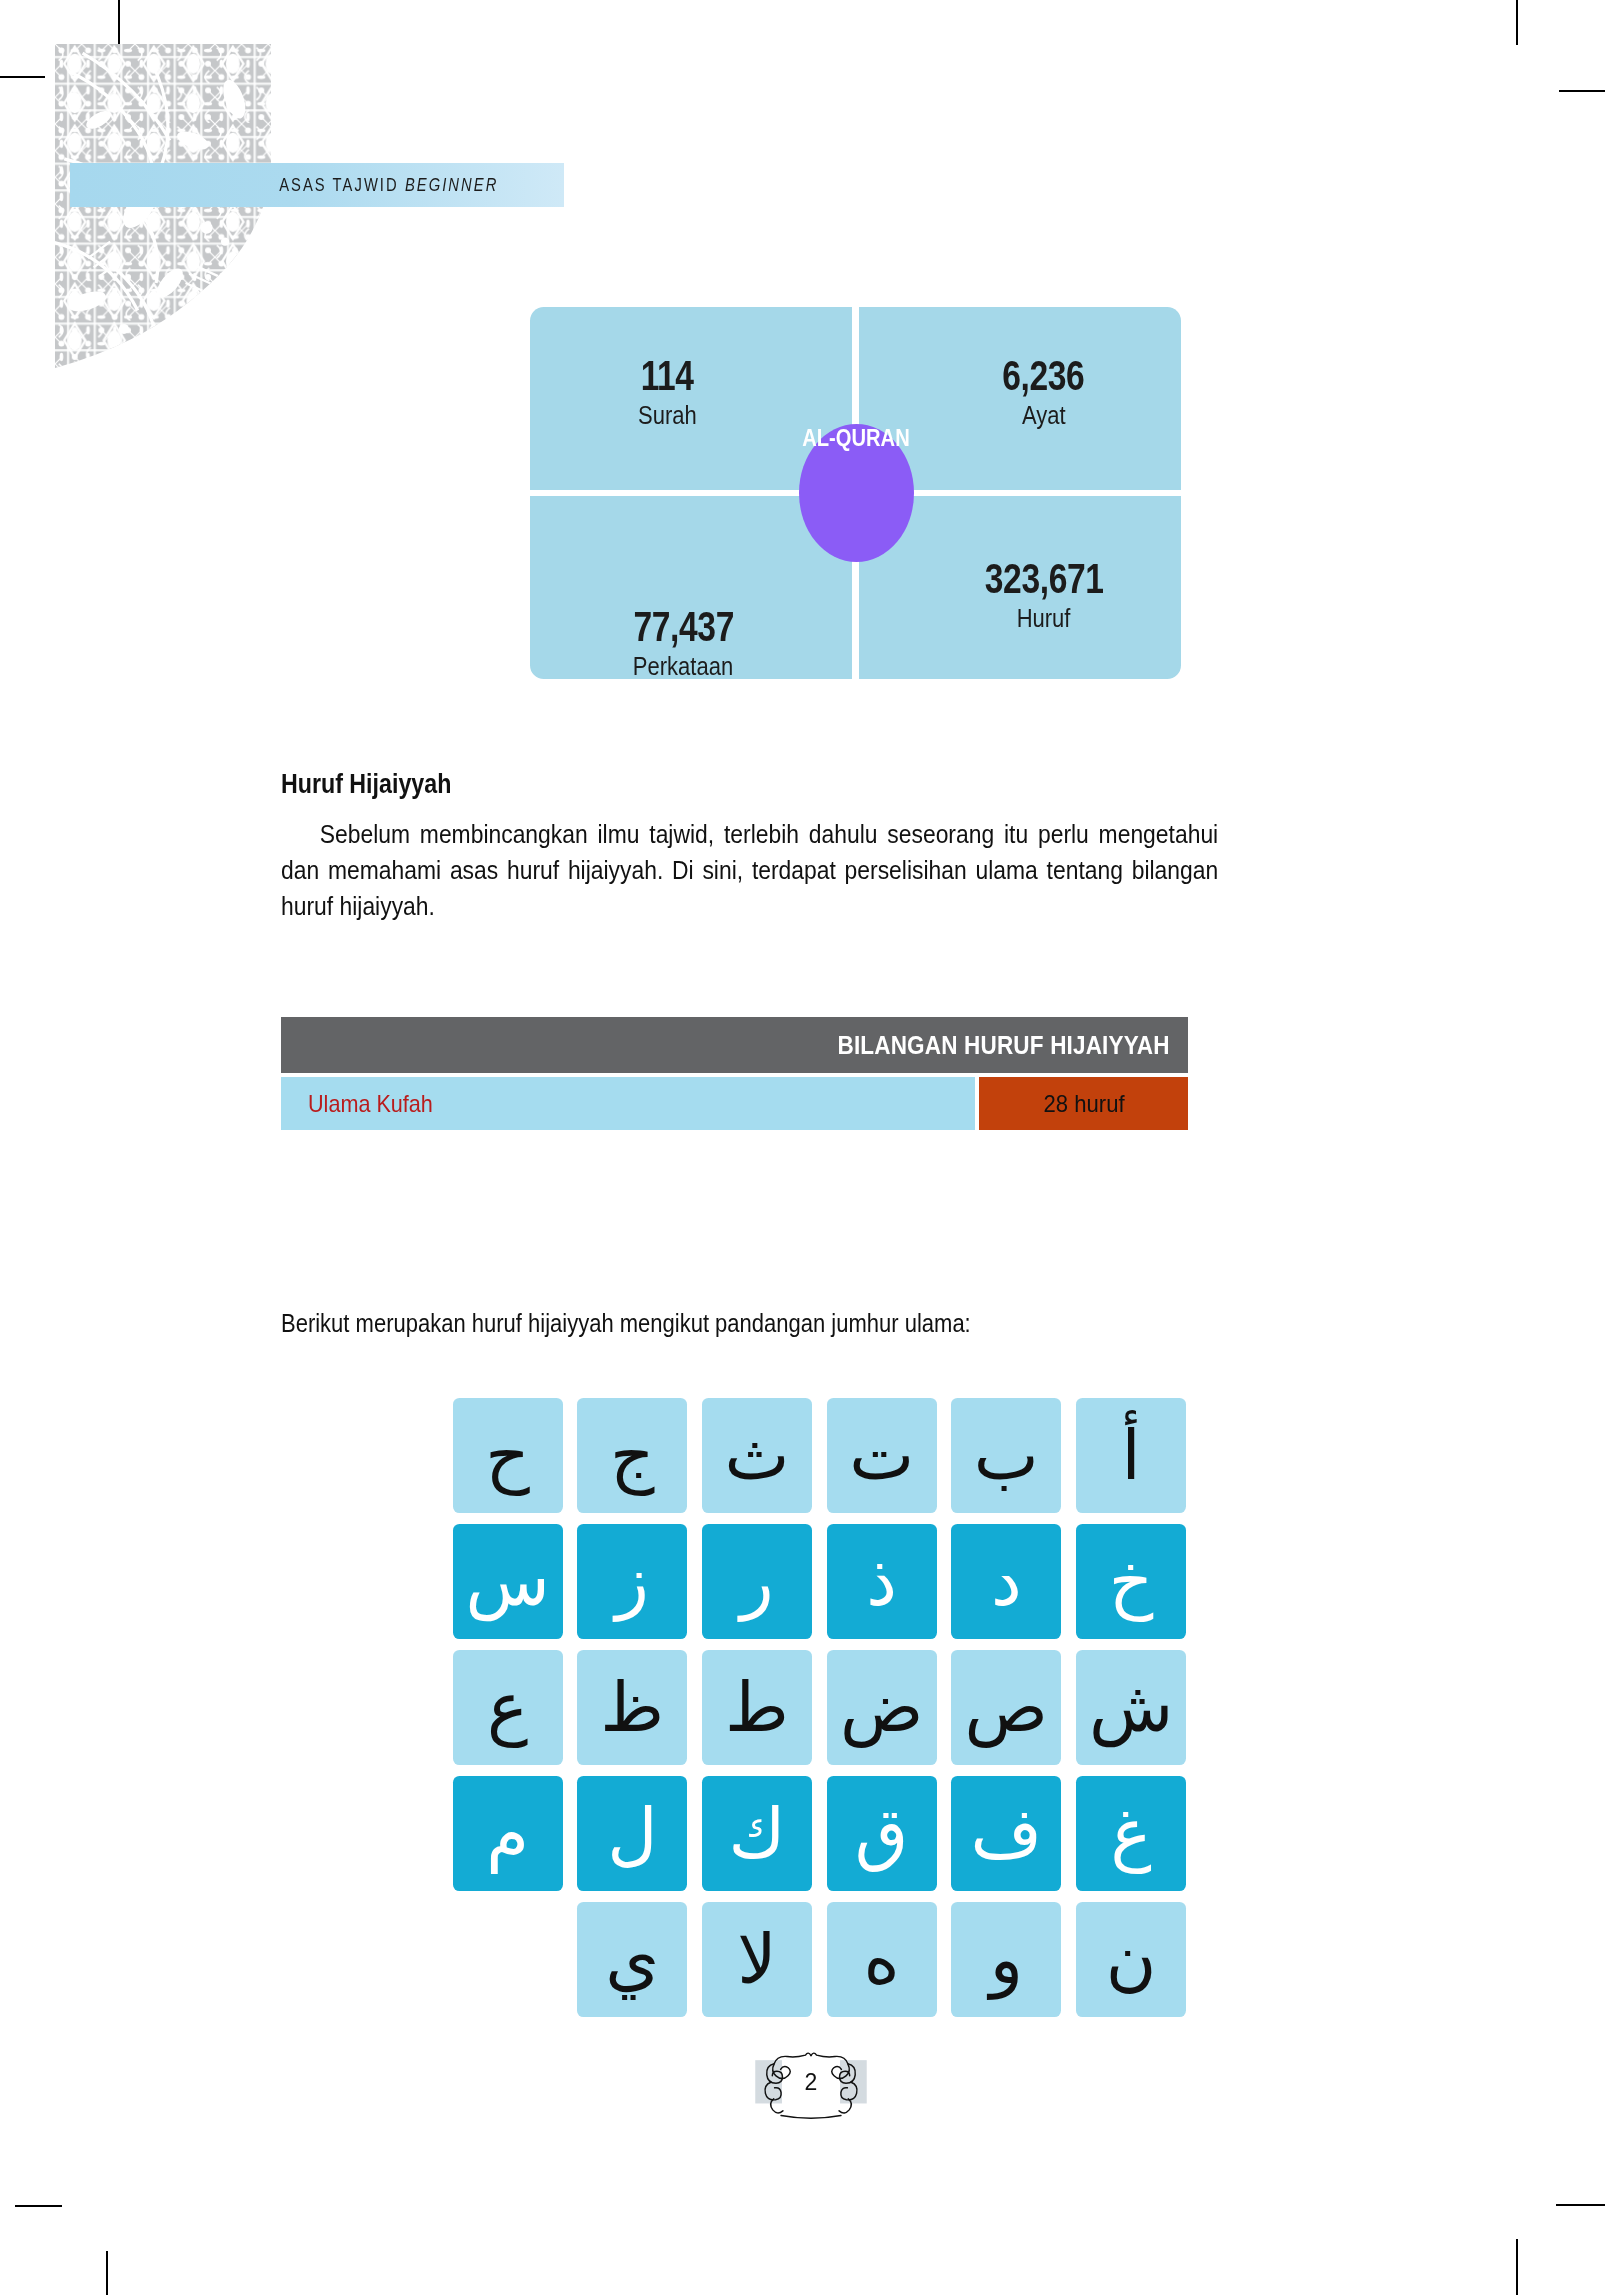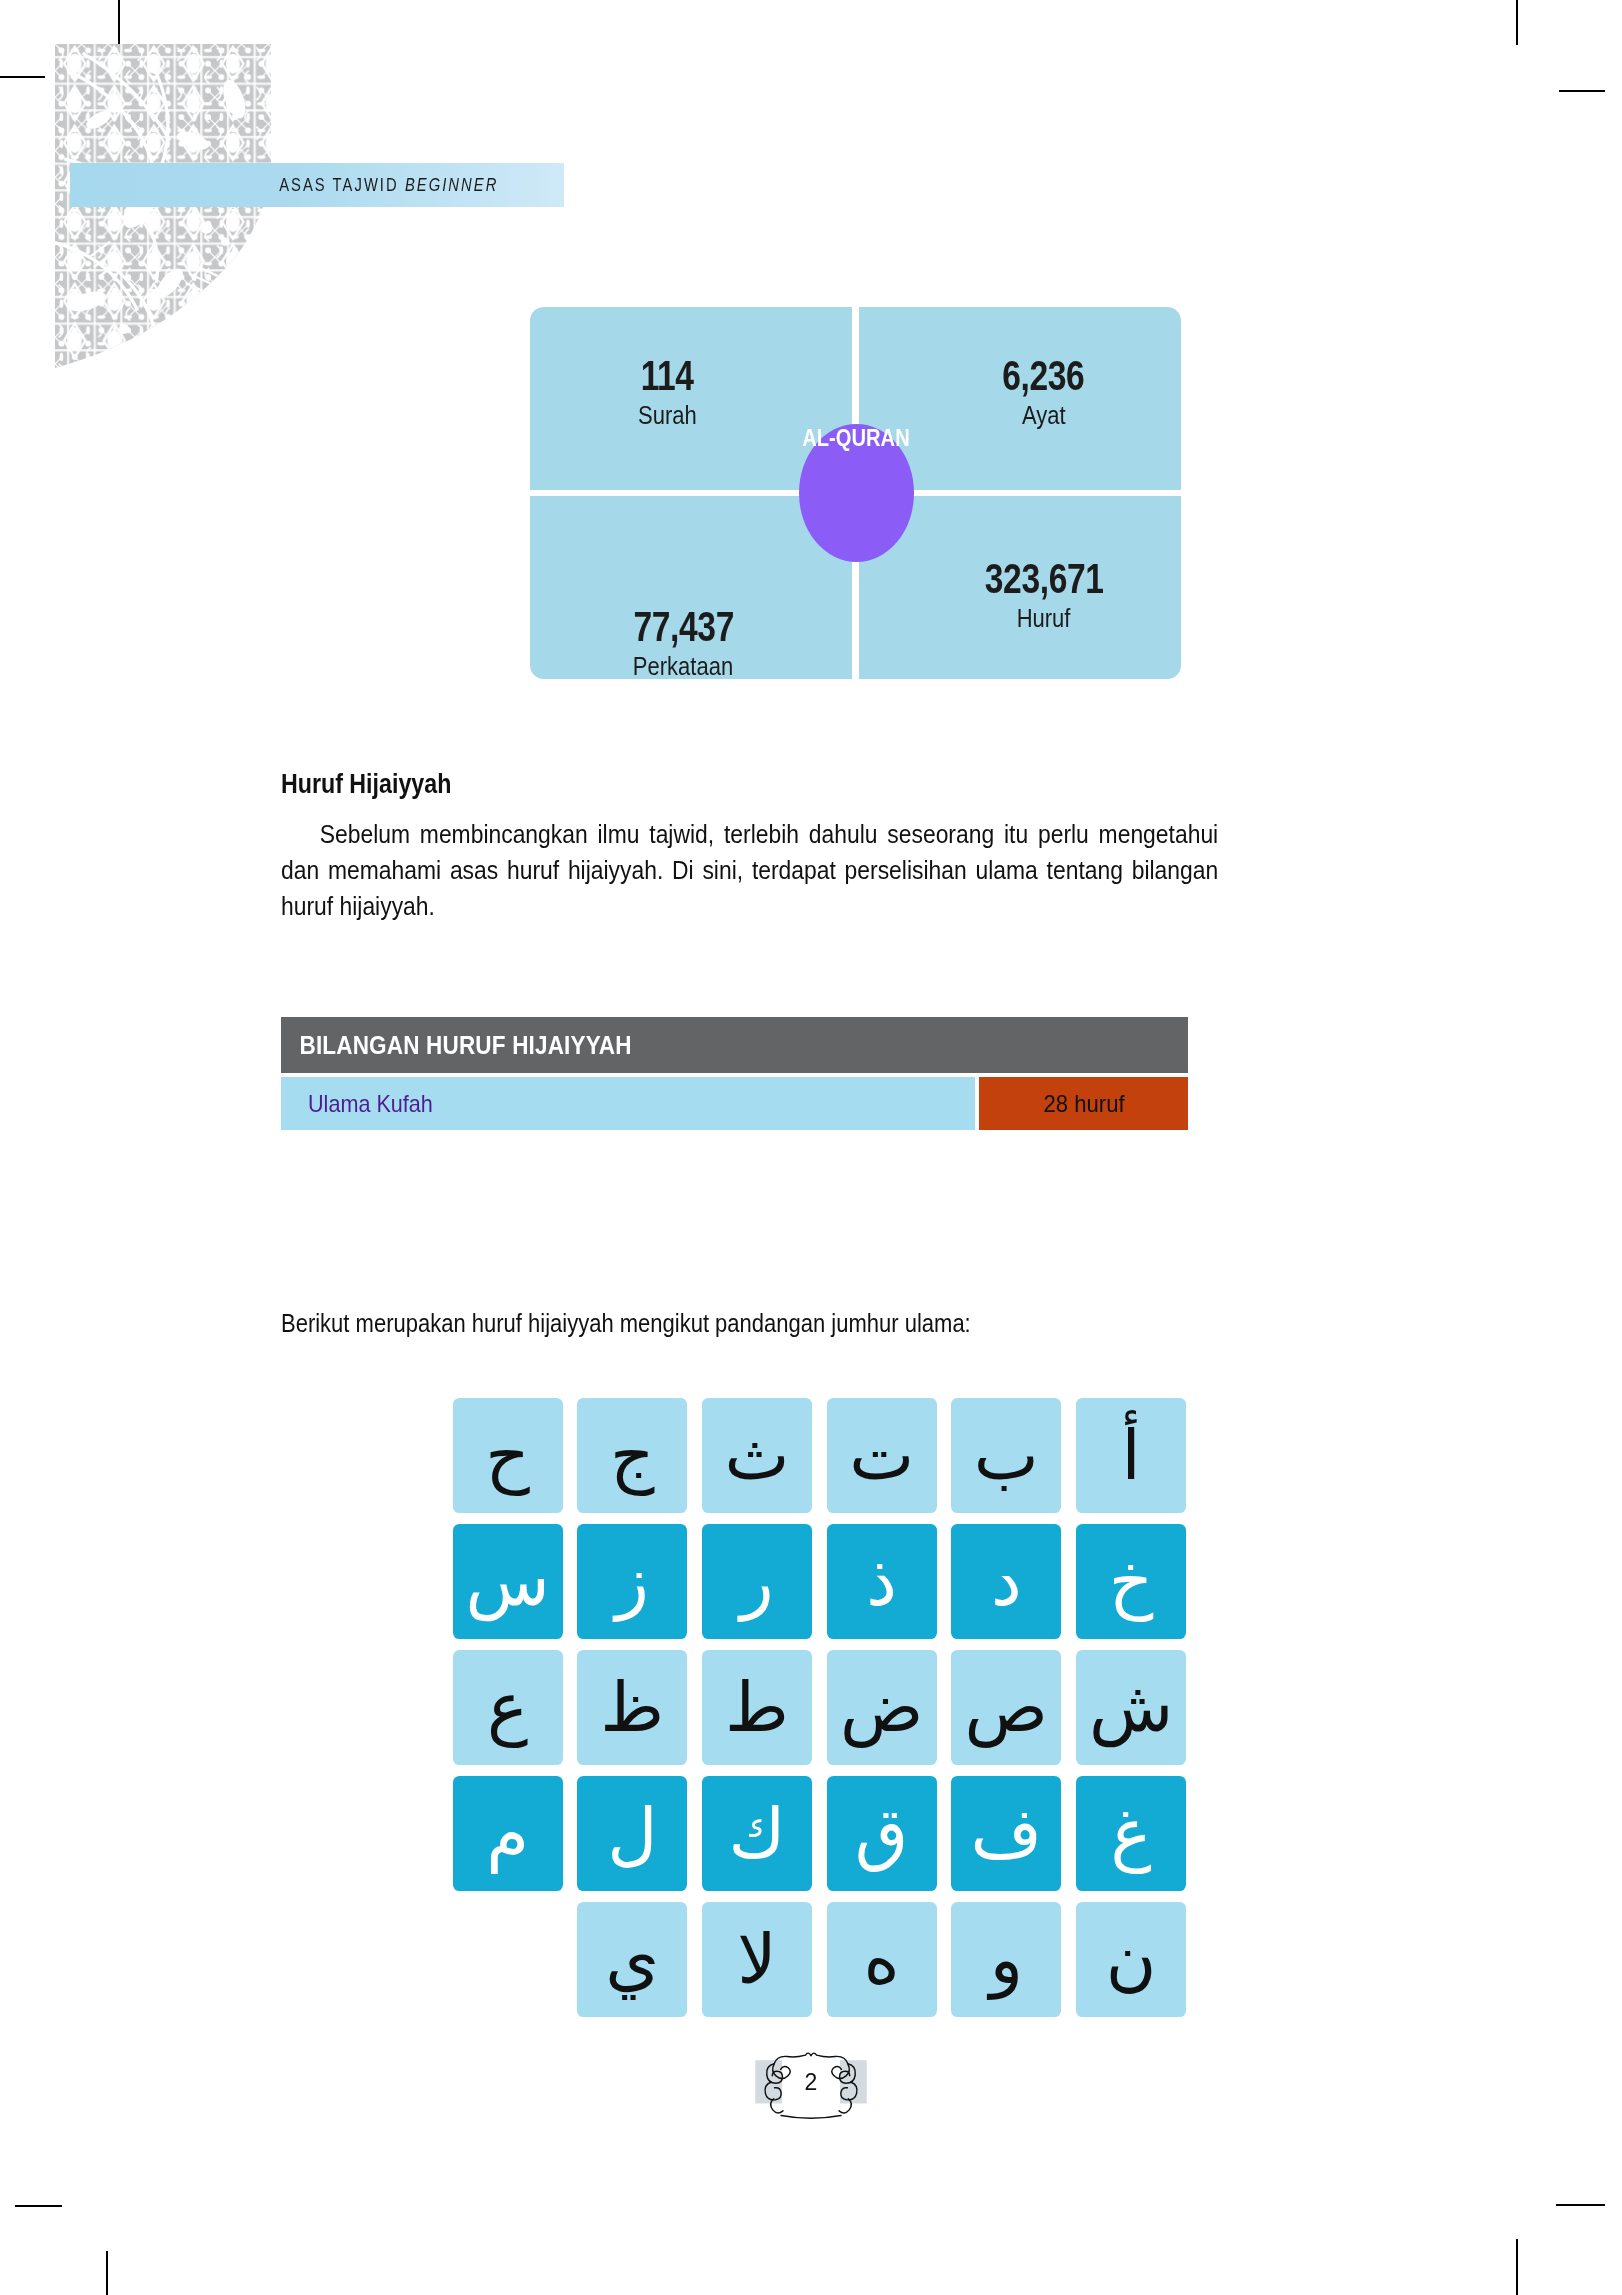--- a/index.html
+++ b/index.html
@@ -192,41 +192,41 @@
     position: absolute;
     left: 281px;
     top: 1017px;
     width: 907px;
   }
   .tbl-head {
     background: #636466;
     height: 56px;
     display: flex;
     align-items: center;
-    justify-content: flex-start;
+    justify-content: flex-end;
     color: #ffffff;
     font-size: 25px;
     font-weight: bold;
     letter-spacing: 0.2px;
   }
   .tbl-head span { transform: scaleX(0.9); white-space: nowrap; }
   .tbl-row {
     display: flex;
     margin-top: 4.1px;
     height: 53px;
   }
   .tbl-c1 {
     width: 694px;
     background: #a5dcef;
     display: flex;
     align-items: center;
     padding-left: 27px;
     box-sizing: border-box;
     font-size: 24px;
-    color: #4c1d95;
+    color: #b91c1c;
   }
   .tbl-c1 span { transform: scaleX(0.9); transform-origin: left center; white-space: nowrap; }
   .tbl-c2 {
     margin-left: 4.1px;
     flex: 1;
     background: #c2410c;
     display: flex;
     align-items: center;
     justify-content: center;
     font-size: 24px;

